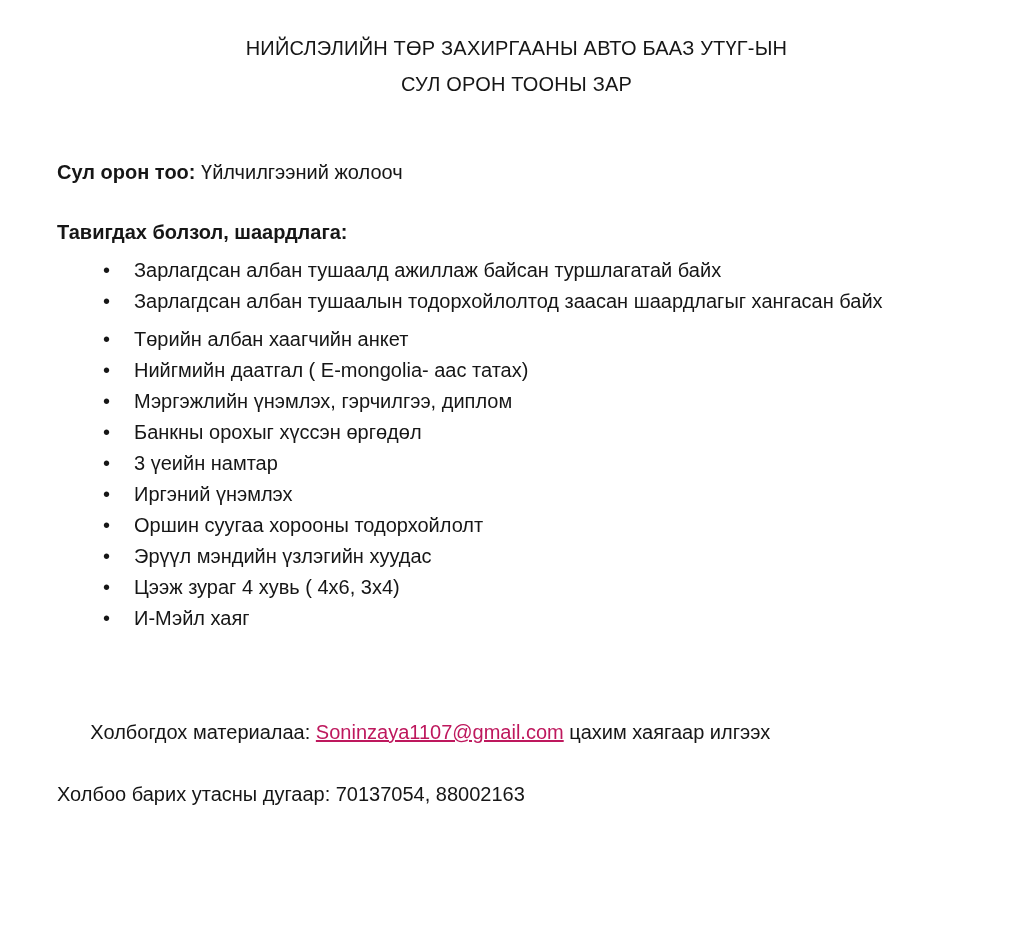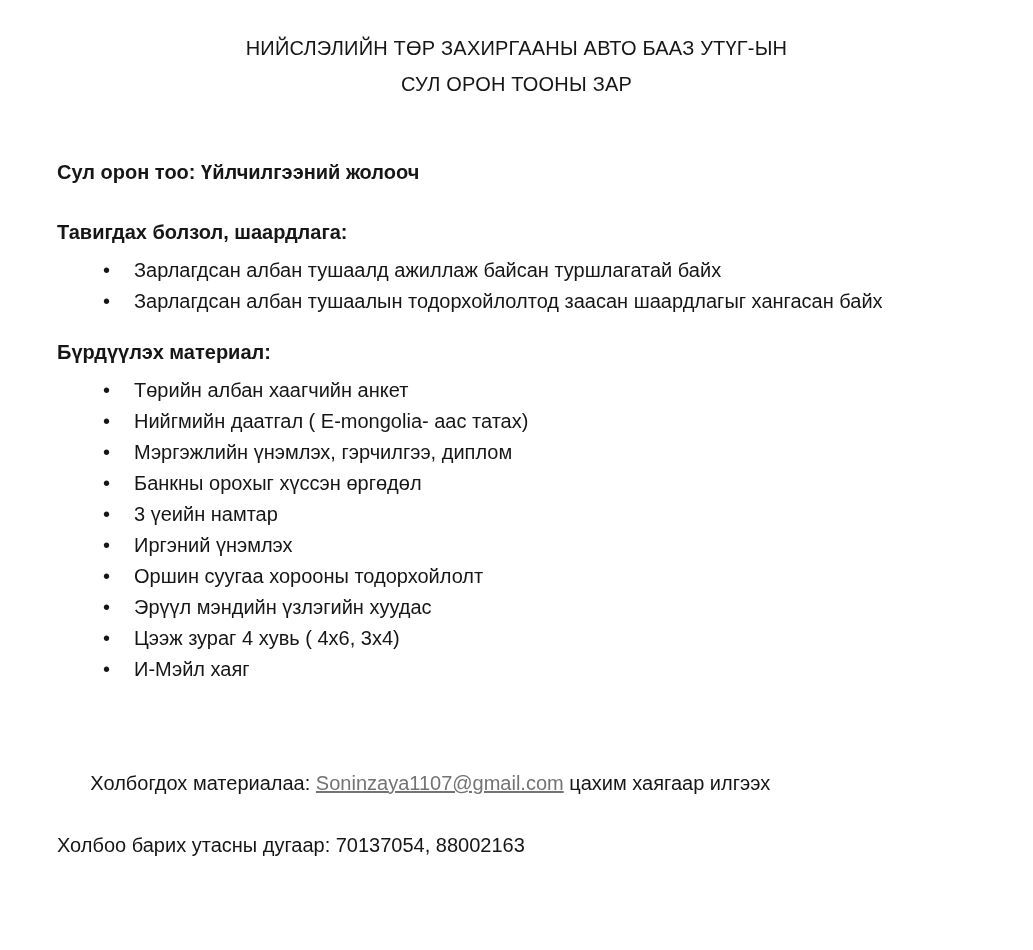--- a/index.html
+++ b/index.html
@@ -45,48 +45,47 @@
   ul.doc-list li::before {
     content: "\2022";
     position: absolute;
     left: -31px;
     top: 0;
   }
   ul.doc-list.justified li { text-align: justify; }
   .contact-block { margin-top: 52px; }
   .contact-line { white-space: pre-wrap; }
   a.email-link {
-    color: #737373;
+    color: #be185d;
     text-decoration: underline;
     cursor: pointer;
   }
 </style>
 </head>
 <body>
 
 <div class="page">
 
   <div class="doc-title line1">НИЙСЛЭЛИЙН ТӨР ЗАХИРГААНЫ АВТО БААЗ УТҮГ-ЫН</div>
 
   <div class="doc-title line2">СУЛ ОРОН ТООНЫ ЗАР</div>
 
   <div class="vacancy-line">
-    <span class="label-bold">Сул орон тоо:</span><span style="white-space: pre-wrap; font-weight: bold;"> Үйлчилгээний жолооч</span>
+    <span class="label-bold">Сул орон тоо:</span><span style="white-space: pre-wrap;"> Үйлчилгээний жолооч</span>
   </div>
 
   <div class="section-heading">Тавигдах болзол, шаардлага:</div>
 
   <ul class="doc-list justified">
 
       <li>Зарлагдсан албан тушаалд ажиллаж байсан туршлагатай байх</li>
 
       <li>Зарлагдсан албан тушаалын тодорхойлолтод заасан шаардлагыг хангасан байх</li>
     </ul>
 
-  <div class="section-heading materials">Бүрдүүлэх материал:</div>
 
   <ul class="doc-list">
 
       <li>Төрийн албан хаагчийн анкет</li>
 
       <li>Нийгмийн даатгал ( E-mongolia- аас татах)</li>
 
       <li>Мэргэжлийн үнэмлэх, гэрчилгээ, диплом</li>
 
       <li>Банкны орохыг хүссэн өргөдөл</li>

